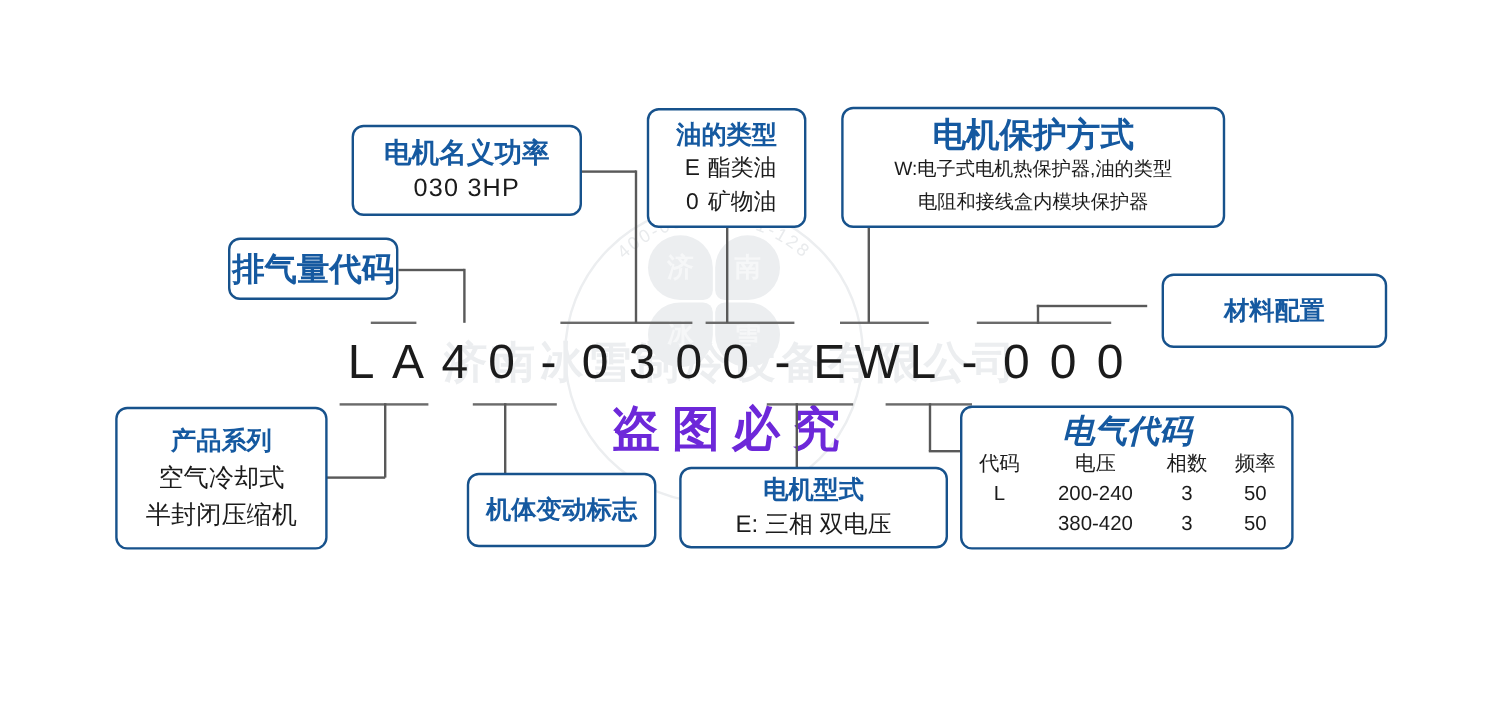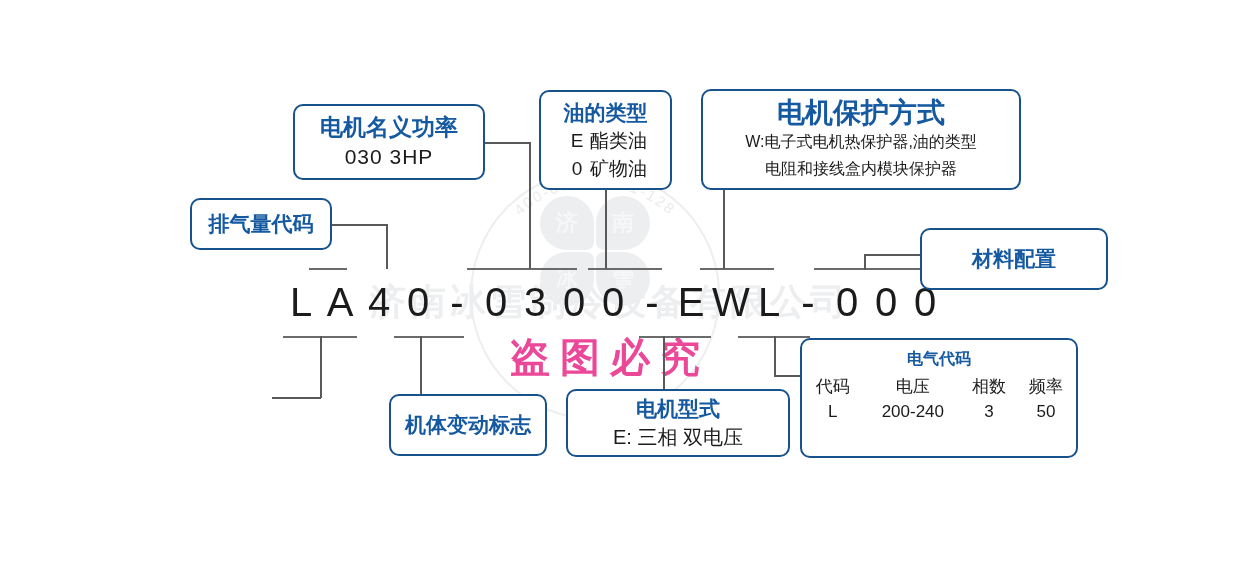--- a/index.html
+++ b/index.html
@@ -31,21 +31,21 @@
     position:absolute;left:0;top:0;width:54px;height:54px;
     display:flex;align-items:center;justify-content:center;
     color:#f6f7f8;font-size:22px;font-weight:bold;
   }
   .wm-company{
     left:330px;top:278px;width:560px;text-align:center;
     color:#eceef0;font-size:36px;font-weight:bold;letter-spacing:4px;
   }
   .wm-warn{
     left:420px;top:330px;width:380px;text-align:center;
-    color:#ec4899;font-size:40px;font-weight:bold;letter-spacing:10px;
+    color:#6d28d9;font-size:40px;font-weight:bold;letter-spacing:10px;
   }
 
   
   #code-string{
     position:absolute;left:283px;top:278px;width:660px;height:48px;
     display:flex;align-items:center;justify-content:space-between;
     font-size:40px;color:#1b1b1b;font-family:"Liberation Sans",sans-serif;
     letter-spacing:0;
   }
   #code-string span{display:inline-block;width:36px;text-align:center;}
@@ -74,38 +74,38 @@
   #box-oil{left:539px;top:90px;width:133px;height:100px;}
   #box-oil .t{font-size:21px;line-height:29px;}
   #box-oil .row{display:flex;font-size:19px;line-height:28px;color:#1b1b1b;}
   #box-oil .row .c{width:26px;text-align:center;}
 
   #box-protect{left:701px;top:89px;width:320px;height:101px;}
   #box-protect .t{font-size:28px;line-height:30px;}
   #box-protect .b{font-size:16px;line-height:27px;}
 
   #box-disp{left:190px;top:198px;width:142px;height:52px;}
-  #box-disp .t{font-size:21px;}
-
-  #box-material{left:920px;top:228px;width:188px;height:62px;}
+  #box-disp .t{font-size:27px;}
+
+  #box-material{left:968px;top:228px;width:188px;height:62px;}
   #box-material .t{font-size:21px;}
 
   #box-series{left:96px;top:339px;width:177px;height:119px;}
   #box-series .t{font-size:21px;line-height:31px;}
   #box-series .b{font-size:21px;line-height:31px;}
 
   #box-body{left:341px;top:394px;width:158px;height:62px;margin-left:48px;}
   #box-body .t{font-size:21px;}
 
   #box-motor{left:551px;top:389px;width:224px;height:68px;margin-left:15px;}
   #box-motor .t{font-size:21px;line-height:28px;}
   #box-motor .b{font-size:20px;line-height:29px;}
 
   #box-elec{left:800px;top:338px;width:278px;height:120px;justify-content:flex-start;padding-top:5px;}
-  #box-elec .t{font-size:16px;line-height:28px;}
+  #box-elec .t{font-size:27px;line-height:28px;font-style:italic;}
   #box-elec table{border-collapse:collapse;margin-top:1px;}
   #box-elec td{font-size:17px;line-height:25px;color:#1b1b1b;text-align:center;padding:0 2px;}
   #box-elec td.c1{width:60px;}
   #box-elec td.c2{width:98px;}
   #box-elec td.c3{width:52px;}
   #box-elec td.c4{width:58px;}
 </style>
 </head>
 <body>
 
@@ -213,20 +213,25 @@
   </div>
 
   <div class="box" id="box-disp">
     <div class="t">排气量代码</div>
   </div>
 
   <div class="box" id="box-material">
     <div class="t">材料配置</div>
   </div>
 
+  <div class="box" id="box-series">
+    <div class="t">产品系列</div>
+    <div class="b">空气冷却式</div>
+    <div class="b">半封闭压缩机</div>
+  </div>
 
   <div class="box" id="box-body">
     <div class="t">机体变动标志</div>
   </div>
 
   <div class="box" id="box-motor">
     <div class="t">电机型式</div>
     <div class="b">E: 三相 双电压</div>
   </div>
 
@@ -239,17 +244,23 @@
         <td class="c2">电压</td>
         <td class="c3">相数</td>
         <td class="c4">频率</td>
       </tr>
       <tr>
         <td class="c1">L</td>
         <td class="c2">200-240</td>
         <td class="c3">3</td>
         <td class="c4">50</td>
       </tr>
+      <tr>
+        <td class="c1"></td>
+        <td class="c2">380-420</td>
+        <td class="c3">3</td>
+        <td class="c4">50</td>
+      </tr>
     </tbody>
       </table>
   </div>
 
 </div>
 
 </body></html>

